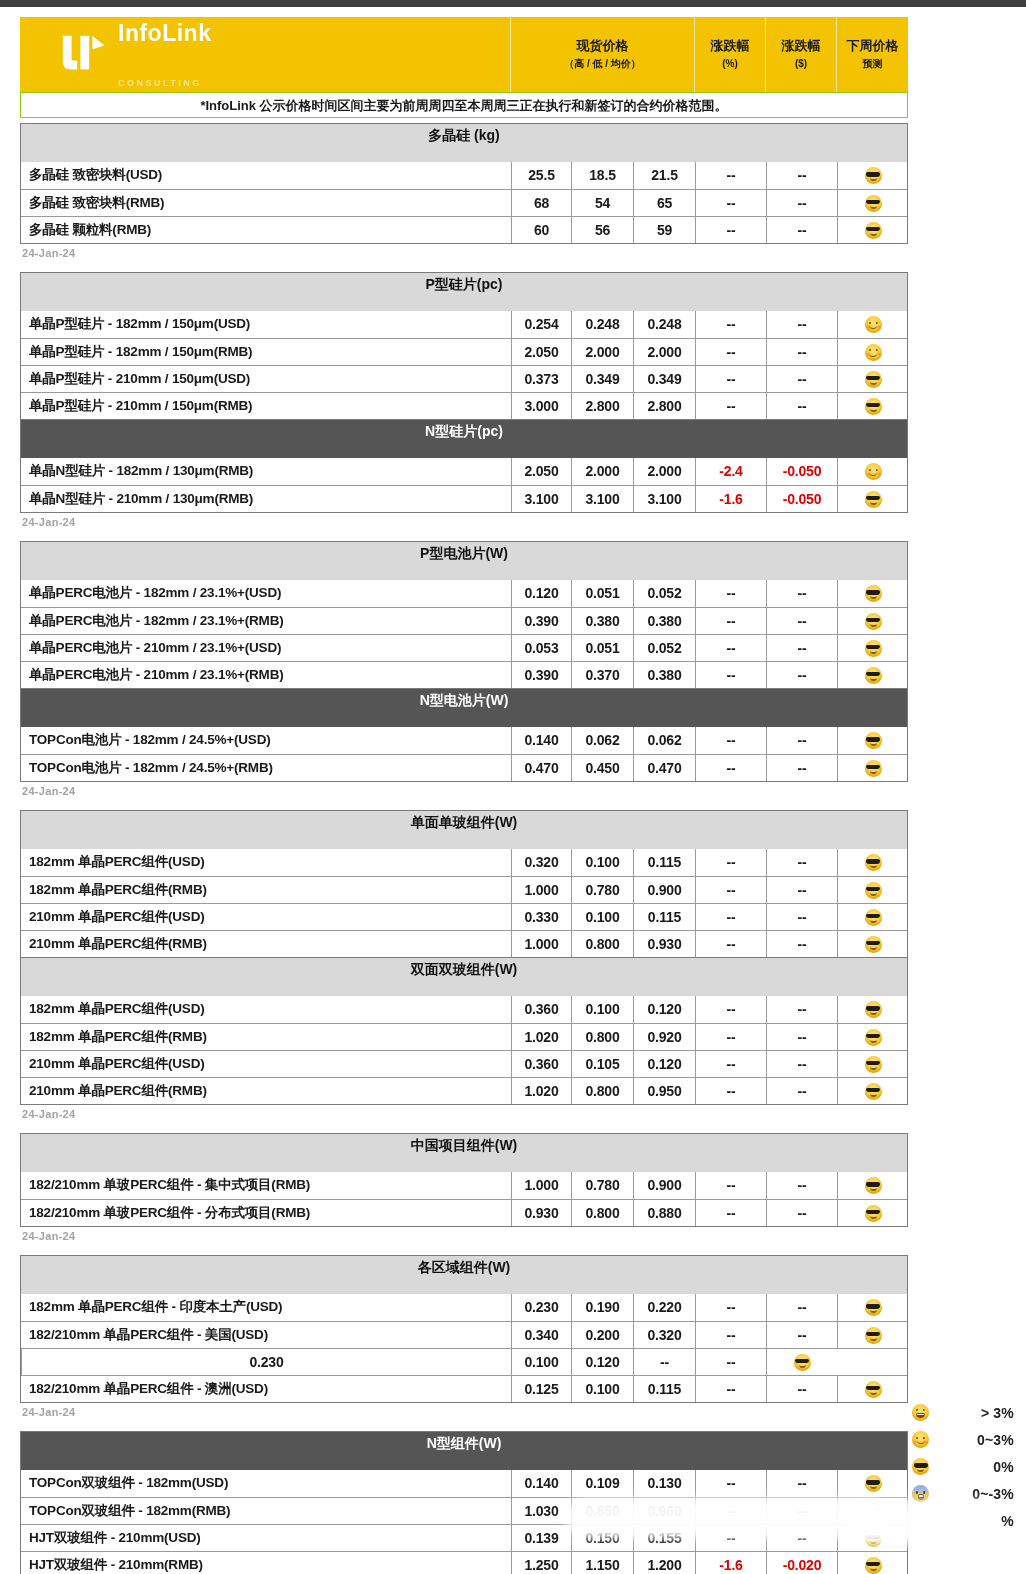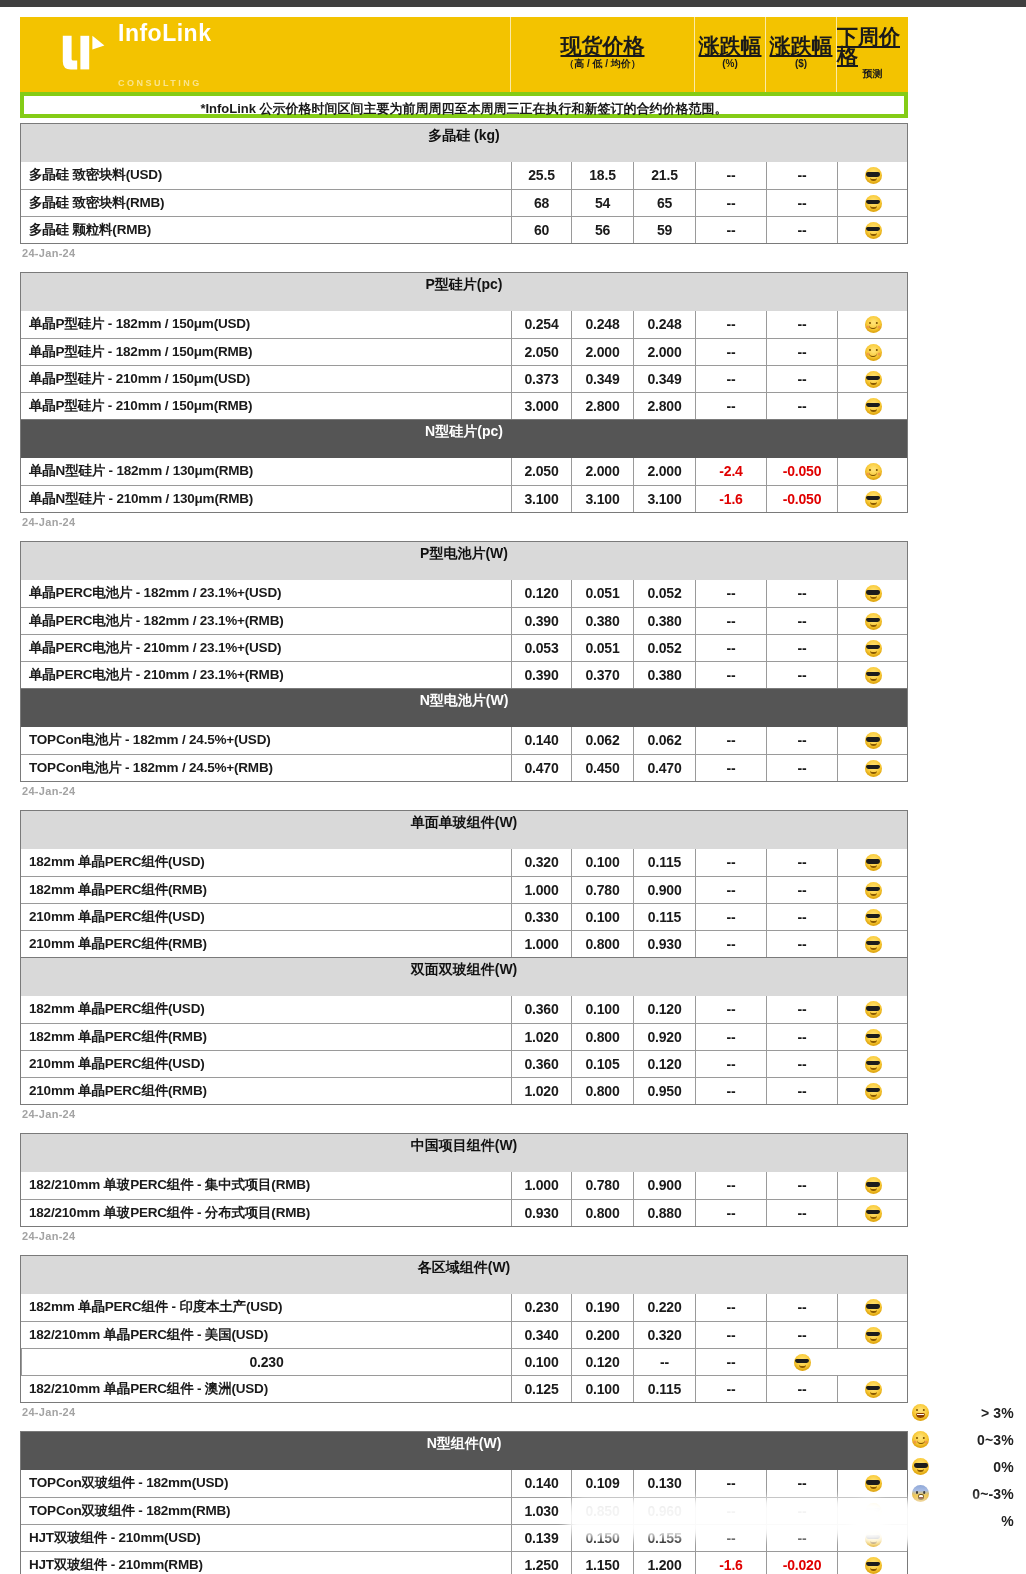--- a/index.html
+++ b/index.html
@@ -5,30 +5,30 @@
   html,body{margin:0;padding:0;background:#fff;}
   .page{position:relative;width:1026px;height:1574px;background:#ffffff;overflow:hidden;
         font-family:"Liberation Sans","DejaVu Sans",sans-serif;color:#1a1a1a;}
   .topbar{position:absolute;left:0;top:0;width:1026px;height:7px;background:#3f3f3f;}
   .sheet{position:absolute;left:20px;top:17px;width:888px;}
 
   
   .masthead{display:grid;grid-template-columns:490px 184px 71px 71px 72px;height:75px;background:var(--accent,#F3C300);}
   .masthead .hcell{display:flex;flex-direction:column;justify-content:center;align-items:center;border-left:1px solid rgba(255,255,255,.65);}
   .masthead .hcell:first-child{border-left:none;padding-left:38px;}
-  .h1{font-size:21px;font-weight:700;line-height:19px;text-decoration:underline;}
+  .h1{font-size:13px;font-weight:700;line-height:19px;}
   .h2{font-size:10px;font-weight:700;line-height:18px;}
   .logo-cell{display:flex;flex-direction:row !important;justify-content:flex-start !important;align-items:center;padding-left:28px;gap:12px;}
   .logo-mark{width:48px;height:42px;}
   .brand{font-size:23px;font-weight:700;color:#fff;letter-spacing:.5px;line-height:24px;}
   .brand-sub{font-size:9px;font-weight:700;color:rgba(255,255,255,.55);letter-spacing:2.5px;line-height:12px;margin-top:32px;}
 
   
   .note{height:26px;line-height:26px;text-align:center;font-size:13px;font-weight:700;
-        border:4px solid #84cc16;box-sizing:border-box;background:#fff;}
+        border:1px solid #84cc16;box-sizing:border-box;background:#fff;}
 
   
   #blocks{margin-top:5px;}
   .block{border:1px solid #7a7a7a;box-sizing:border-box;}
   .group-header{height:38px;line-height:23px;text-align:center;font-size:14px;font-weight:700;
                 background:var(--light-head,#D9D9D9);color:#111;}
   .group-header.dark{background:var(--dark-head,#555555);color:#ffffff;}
   .row{display:grid;grid-template-columns:490px 60px 62px 62px 71px 71px 71px;height:27px;
        border-top:1px solid #9a9a9a;box-sizing:border-box;background:#fff;}
   .group-header + .row{border-top:none;}

